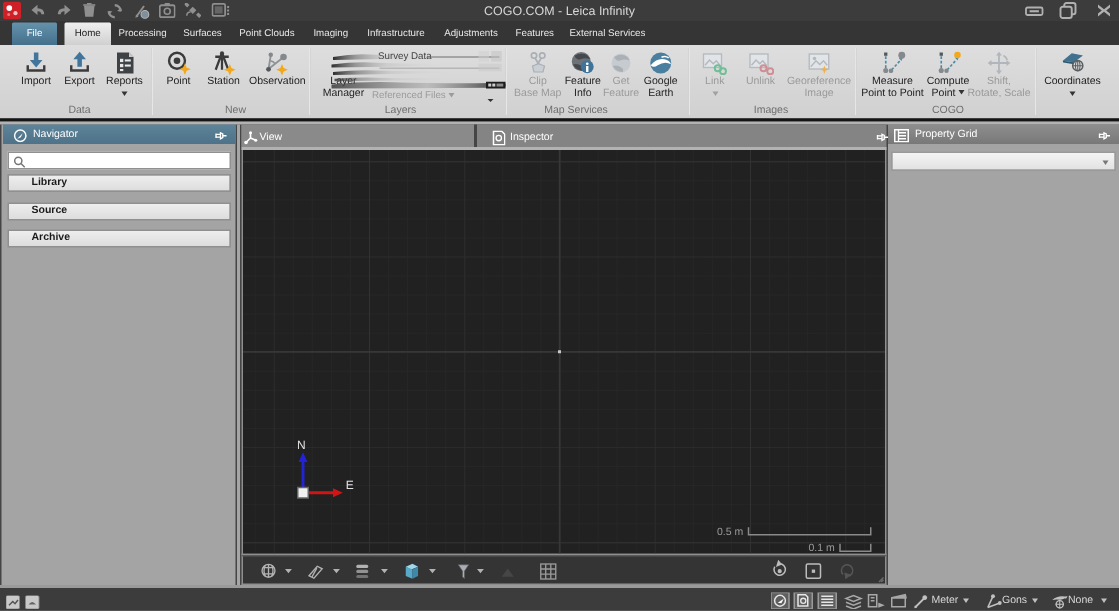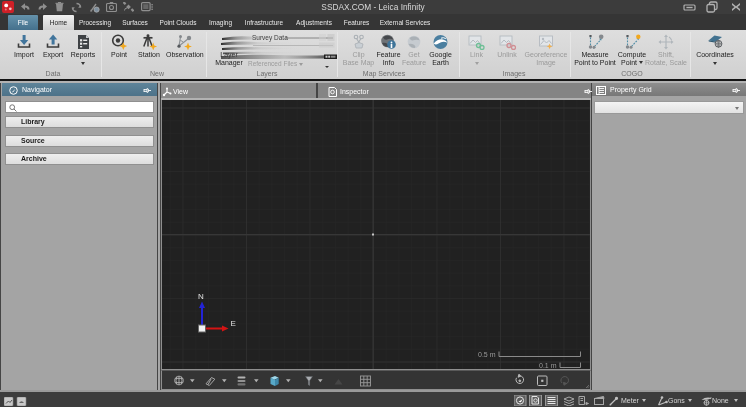--- a/index.html
+++ b/index.html
@@ -85,21 +85,21 @@
         <rect x="8" y="7" width="3" height="2.2" fill="#8f8f8f" transform="rotate(45 9.5 8.1)"></rect>
         <path d="M1.5 8.5 Q1.5 6 4 6" stroke="#8f8f8f" stroke-width="1" fill="none"></path>
       </svg>
     <svg class="abs" style="left:141px;top:1.5px;" width="12" height="10" viewBox="0 0 12 10">
         <rect x="0.6" y="0.6" width="8.5" height="8" rx="1" fill="none" stroke="#8f8f8f" stroke-width="1.2"></rect>
         <rect x="2.2" y="2.2" width="5.2" height="4.8" fill="#8f8f8f" opacity=".5"></rect>
         <rect x="10.4" y="2" width="1.4" height="1.4" fill="#8f8f8f"></rect>
         <rect x="10.4" y="4.3" width="1.4" height="1.4" fill="#8f8f8f"></rect>
         <rect x="10.4" y="6.6" width="1.4" height="1.4" fill="#8f8f8f"></rect>
       </svg>
-    <div id="title-text">SSDAX.COM - Leica Infinity</div>
+    <div id="title-text">COGO.COM - Leica Infinity</div>
     <svg class="abs" style="left:683px;top:3px;" width="13" height="8" viewBox="0 0 13 8">
         <rect x="1" y="2" width="11" height="5" rx="1" fill="none" stroke="#b0b0b0" stroke-width="1.2"></rect>
         <rect x="3.4" y="3.8" width="6.2" height="1.4" fill="#b0b0b0"></rect>
       </svg>
     <svg class="abs" style="left:706px;top:1px;" width="12" height="12" viewBox="0 0 12 12">
         <rect x="3.5" y="1" width="7.5" height="7.5" rx="1.5" fill="none" stroke="#b0b0b0" stroke-width="1.3"></rect>
         <rect x="1" y="3.5" width="7.5" height="7.5" rx="1.5" fill="#3c3c3c" stroke="#b0b0b0" stroke-width="1.3"></rect>
       </svg>
     <svg class="abs" style="left:730px;top:2px;" width="12" height="10" viewBox="0 0 12 10">
         <path d="M2 1 L6 4.2 L10 1 L10 3 L7.5 5 L10 7 L10 9 L6 5.8 L2 9 L2 7 L4.5 5 L2 3 Z" fill="#b0b0b0"></path>

